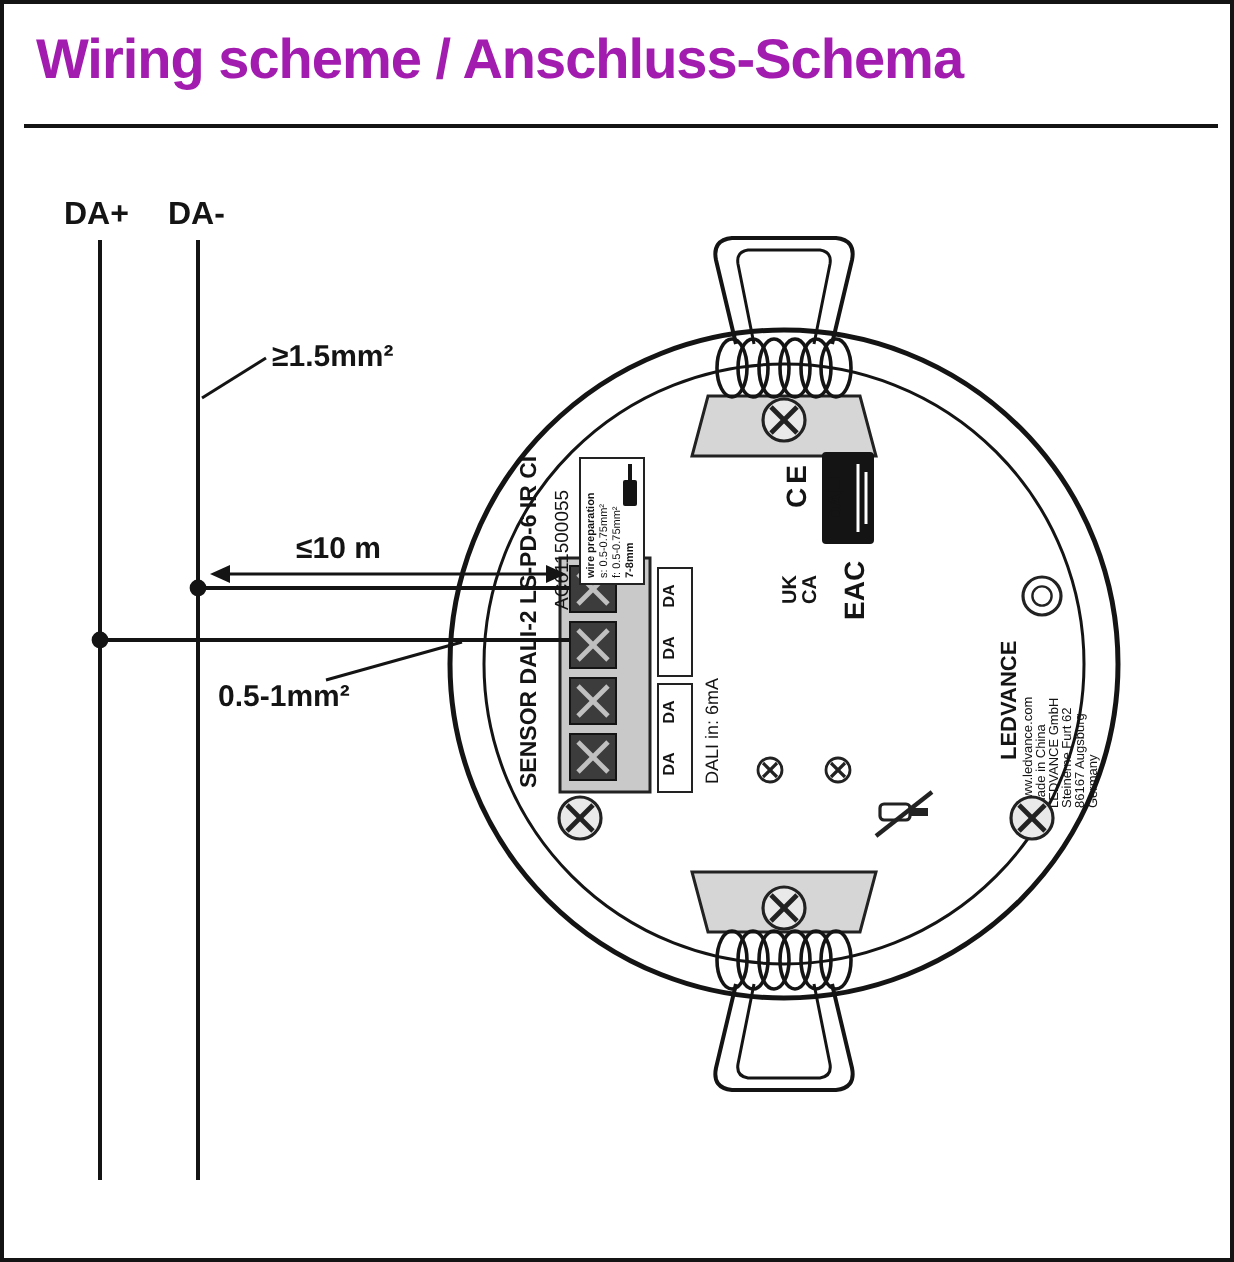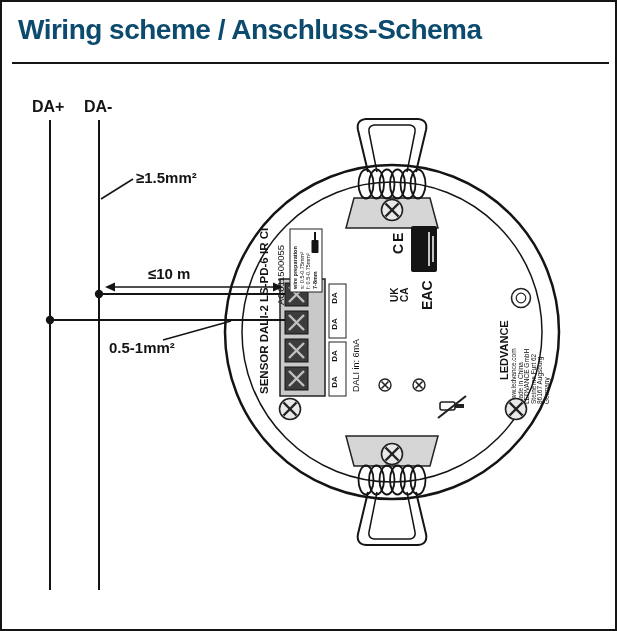--- a/index.html
+++ b/index.html
@@ -3,21 +3,21 @@
 <meta charset="utf-8">
 <style>
   * { margin:0; padding:0; box-sizing:border-box; }
   html,body { background:#ffffff; font-family:"Liberation Sans", sans-serif; }
   .canvas {
     position:relative; width:617px; height:631px;
     border:2px solid #141414; background:#ffffff; overflow:hidden;
   }
   .title {
     position:absolute; left:16px; top:12px;
-    font-size:28px; font-weight:bold; color:#0c4a6e; letter-spacing:-0.5px;
+    font-size:28px; font-weight:bold; color:#a21caf; letter-spacing:-0.5px;
     font-family:"Liberation Sans", sans-serif;
   }
   .rule { position:absolute; left:10px; width:597px; top:60px; height:2px; background:#141414; }
   svg { position:absolute; left:0; top:0; }
   text { font-family:"Liberation Sans", sans-serif; fill:#141414; }
   .lbl { font-weight:bold; }
 </style>
 </head>
 <body>
 

